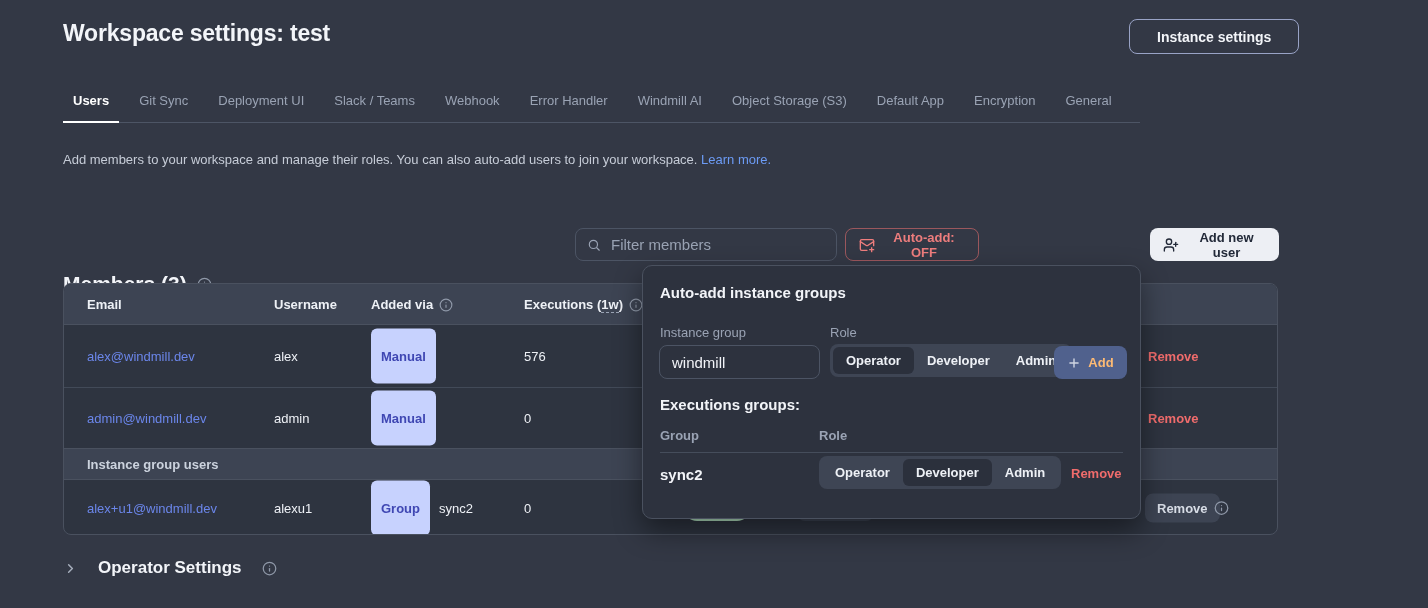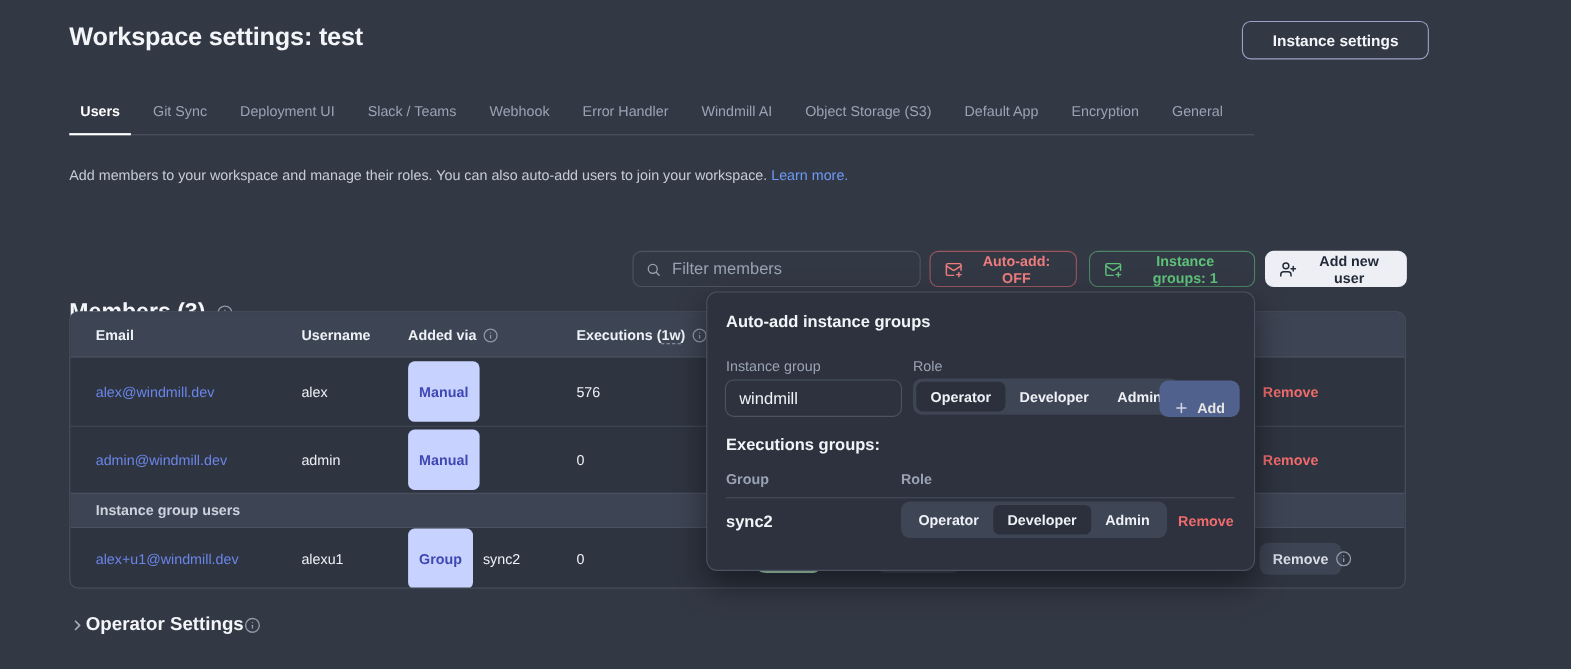--- a/index.html
+++ b/index.html
@@ -97,32 +97,32 @@
   .pop-input {
     position:absolute; left:16px; top:79px; width:161px; height:34px;
     border:1px solid #4c5464; border-radius:8px; background:transparent; color:#f2f4f8;
     font-size:15px; padding:0 12px; outline:none; font-family:"Liberation Sans", sans-serif;
   }
   .segmented { position:absolute; display:inline-flex; background:#3e4554; border-radius:8px; padding:3px; }
   .seg { padding:6px 13px; font-size:13px; font-weight:700; color:#eef1f6; border-radius:6px; cursor:pointer; white-space:nowrap; }
   .seg.selected { background:#2b303c; }
   .add-btn {
     position:absolute; left:411px; top:80px; width:73px; height:33px; background:#50618d; border:none;
-    border-radius:8px; color:#e5e5e5; font-weight:700; font-size:13px;
-    display:flex; align-items:flex-end; justify-content:center; gap:7px; cursor:pointer;
+    border-radius:8px; color:#fdba74; font-weight:700; font-size:13px;
+    display:flex; align-items:center; justify-content:center; gap:7px; cursor:pointer;
     font-family:"Liberation Sans", sans-serif;
   }
   .pop-configured { position:absolute; left:17px; top:130px; font-size:15px; font-weight:700; color:#f2f4f8; }
   .pop-col { position:absolute; top:162px; font-size:13px; font-weight:700; color:#9aa3b4; }
   .pop-divider { position:absolute; left:17px; right:17px; top:186px; border-top:1px solid #454d5b; }
   .pop-group-name { position:absolute; left:17px; top:200px; font-size:15px; font-weight:700; color:#f2f4f8; }
   .pop-remove { position:absolute; left:428px; top:200px; font-size:13px; font-weight:700; color:#f06c6c; cursor:pointer; }
 
   
-  .operator-settings { position:absolute; left:63px; top:558px; display:flex; align-items:center; gap:0; cursor:pointer; }
+  .operator-settings { position:absolute; left:63px; top:558px; display:flex; align-items:center; gap:20px; cursor:pointer; }
   .operator-settings .txt { font-size:17px; font-weight:700; color:#f3f5f9; }
   .chev { color:#a6aebc; }
 </style>
 </head>
 <body>
 
 <div class="stage">
 
   <div class="page-title">Workspace settings: test</div>
   <button class="instance-settings-btn">Instance settings</button>
@@ -172,31 +172,20 @@
       <svg width="16" height="16" viewBox="0 0 24 24" fill="none" stroke="currentColor" stroke-width="2" stroke-linecap="round" stroke-linejoin="round">
           <path d="M22 13V6a2 2 0 0 0-2-2H4a2 2 0 0 0-2 2v12a2 2 0 0 0 2 2h8"></path>
           <path d="m22 7-8.97 5.7a1.94 1.94 0 0 1-2.06 0L2 7"></path>
           <path d="M19 16v6"></path>
           <path d="M16 19h6"></path>
         </svg>
     </span>
     <span>Auto-add: OFF</span>
   </button>
 
-  <button class="toolbar-btn btn-green">
-    <span class="icon">
-      <svg width="16" height="16" viewBox="0 0 24 24" fill="none" stroke="currentColor" stroke-width="2" stroke-linecap="round" stroke-linejoin="round">
-          <path d="M22 13V6a2 2 0 0 0-2-2H4a2 2 0 0 0-2 2v12a2 2 0 0 0 2 2h8"></path>
-          <path d="m22 7-8.97 5.7a1.94 1.94 0 0 1-2.06 0L2 7"></path>
-          <path d="M19 16v6"></path>
-          <path d="M16 19h6"></path>
-        </svg>
-    </span>
-    <span>Instance groups: 1</span>
-  </button>
 
   <button class="toolbar-btn btn-light">
     <span class="icon">
       <svg width="16" height="16" viewBox="0 0 24 24" fill="none" stroke="currentColor" stroke-width="2" stroke-linecap="round" stroke-linejoin="round">
           <path d="M16 21v-2a4 4 0 0 0-4-4H6a4 4 0 0 0-4 4v2"></path>
           <circle cx="9" cy="7" r="4"></circle>
           <line x1="19" x2="19" y1="8" y2="14"></line>
           <line x1="22" x2="16" y1="11" y2="11"></line>
         </svg>
     </span>

